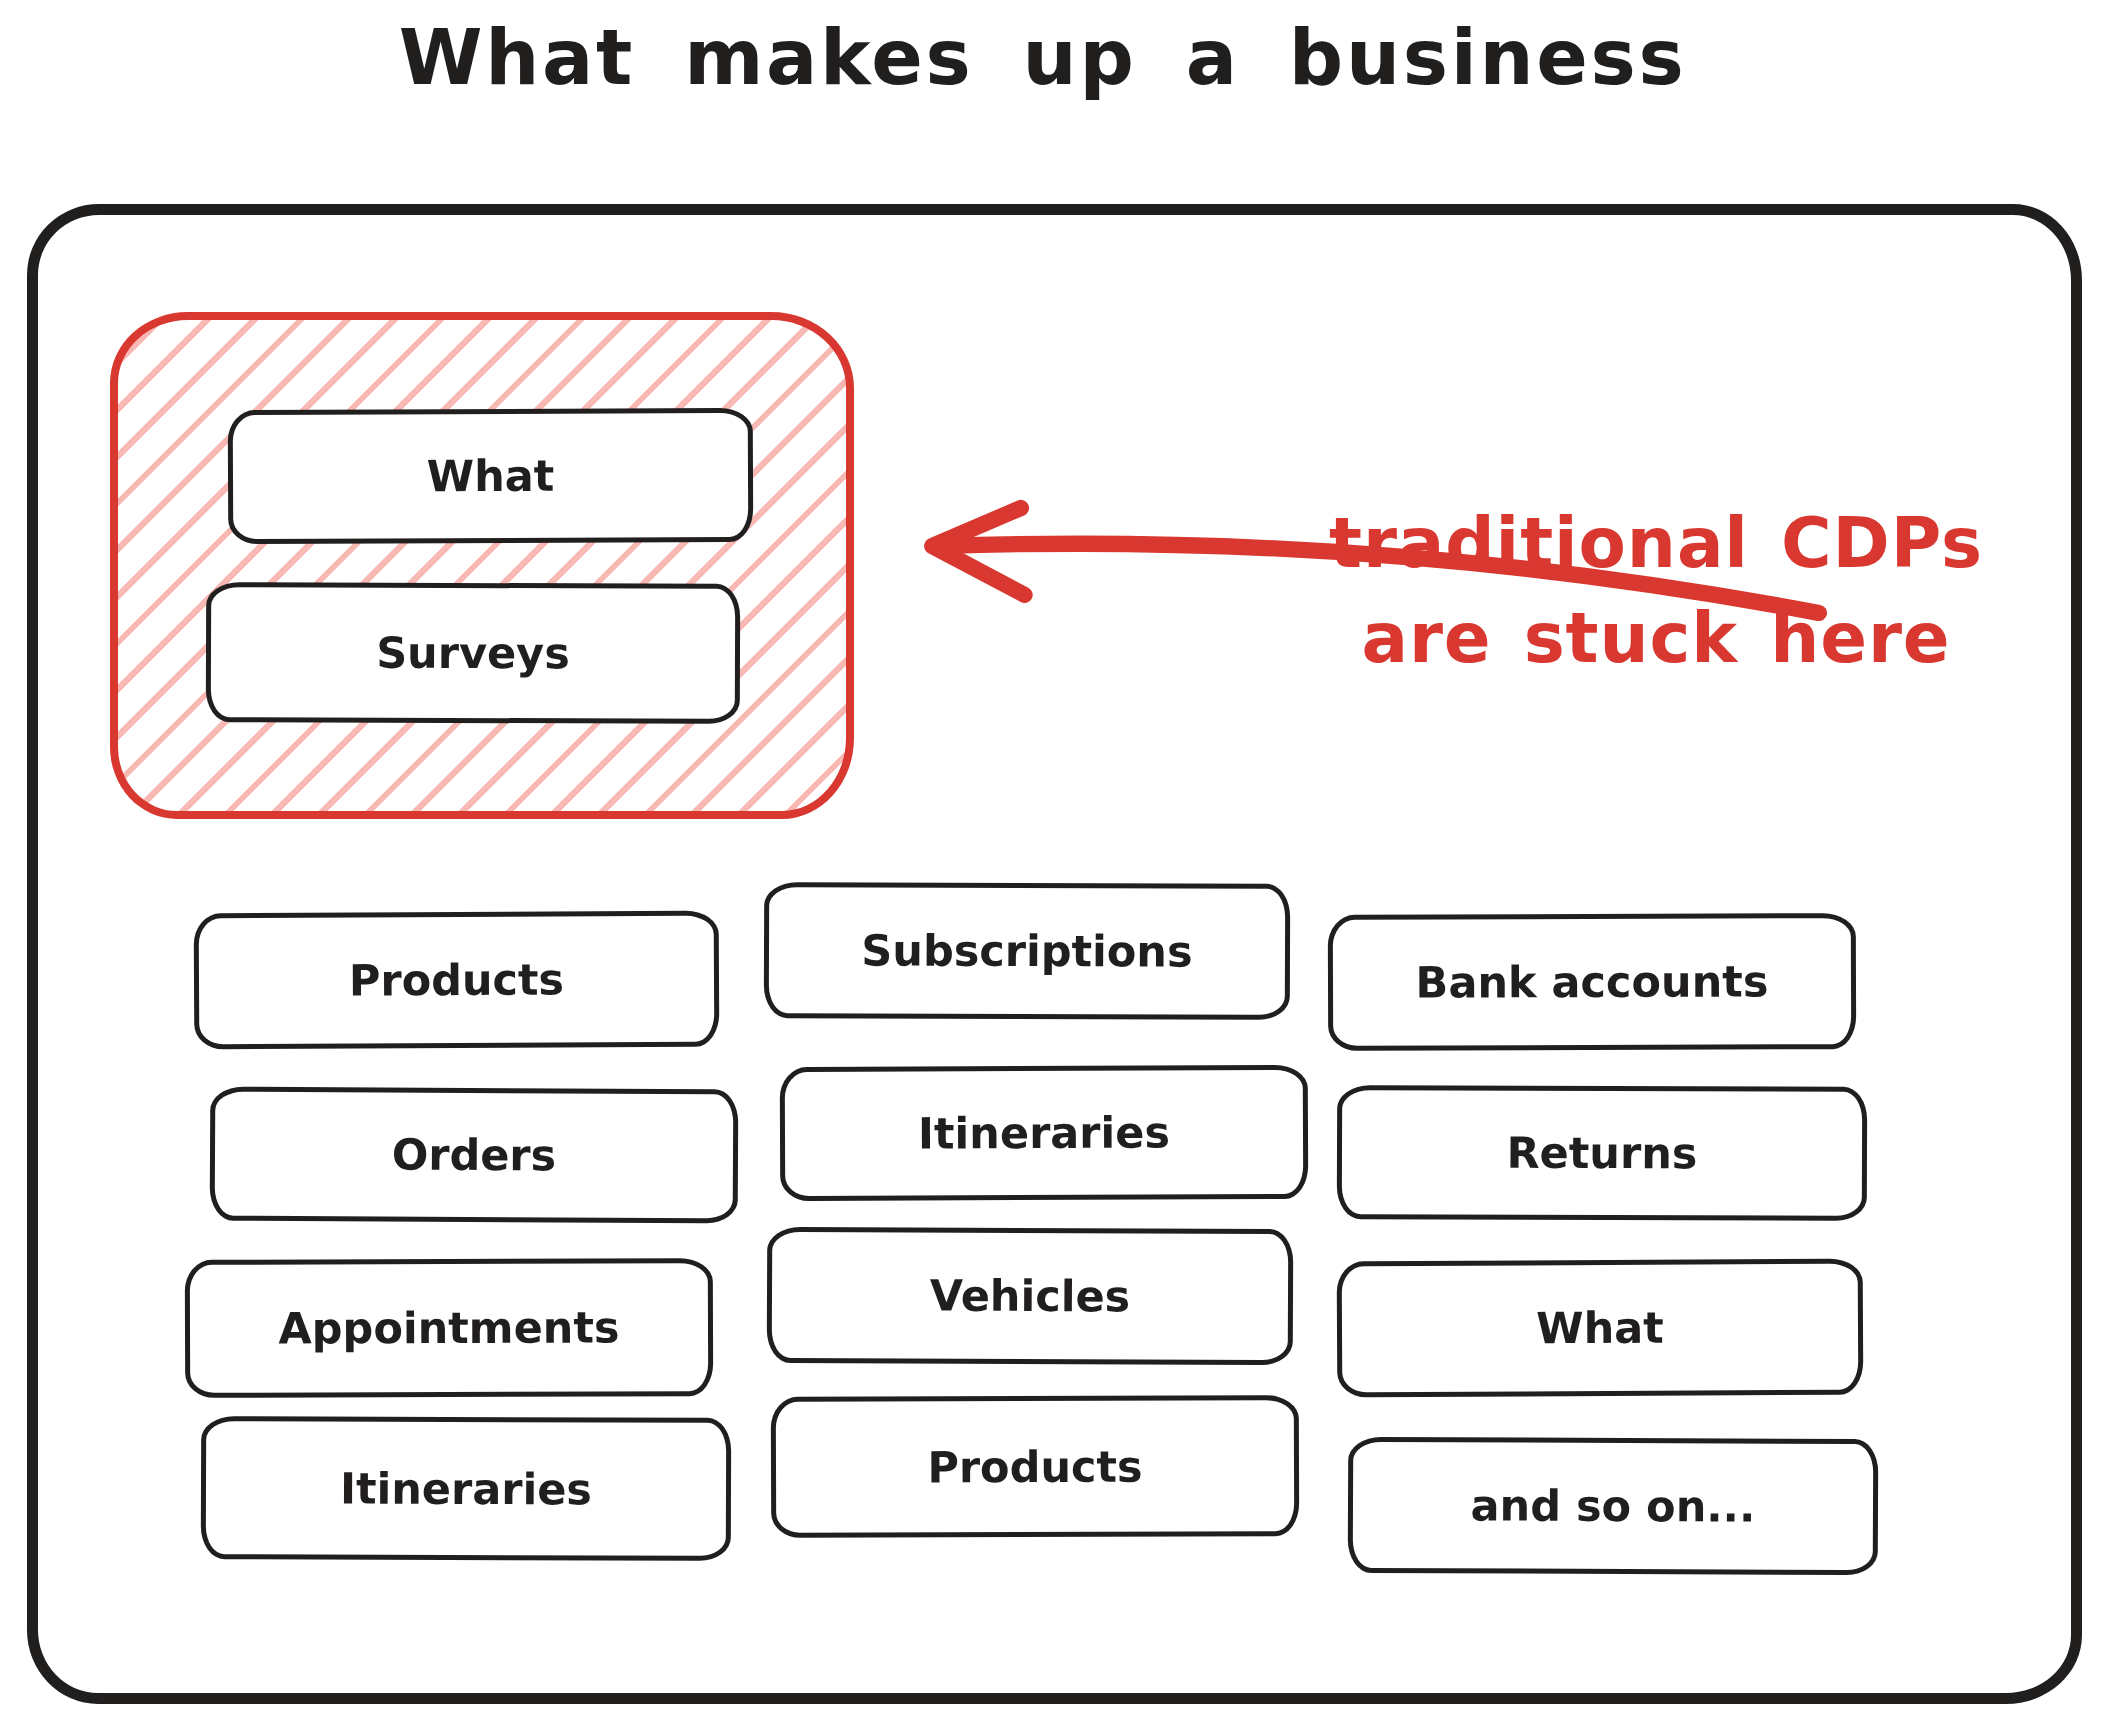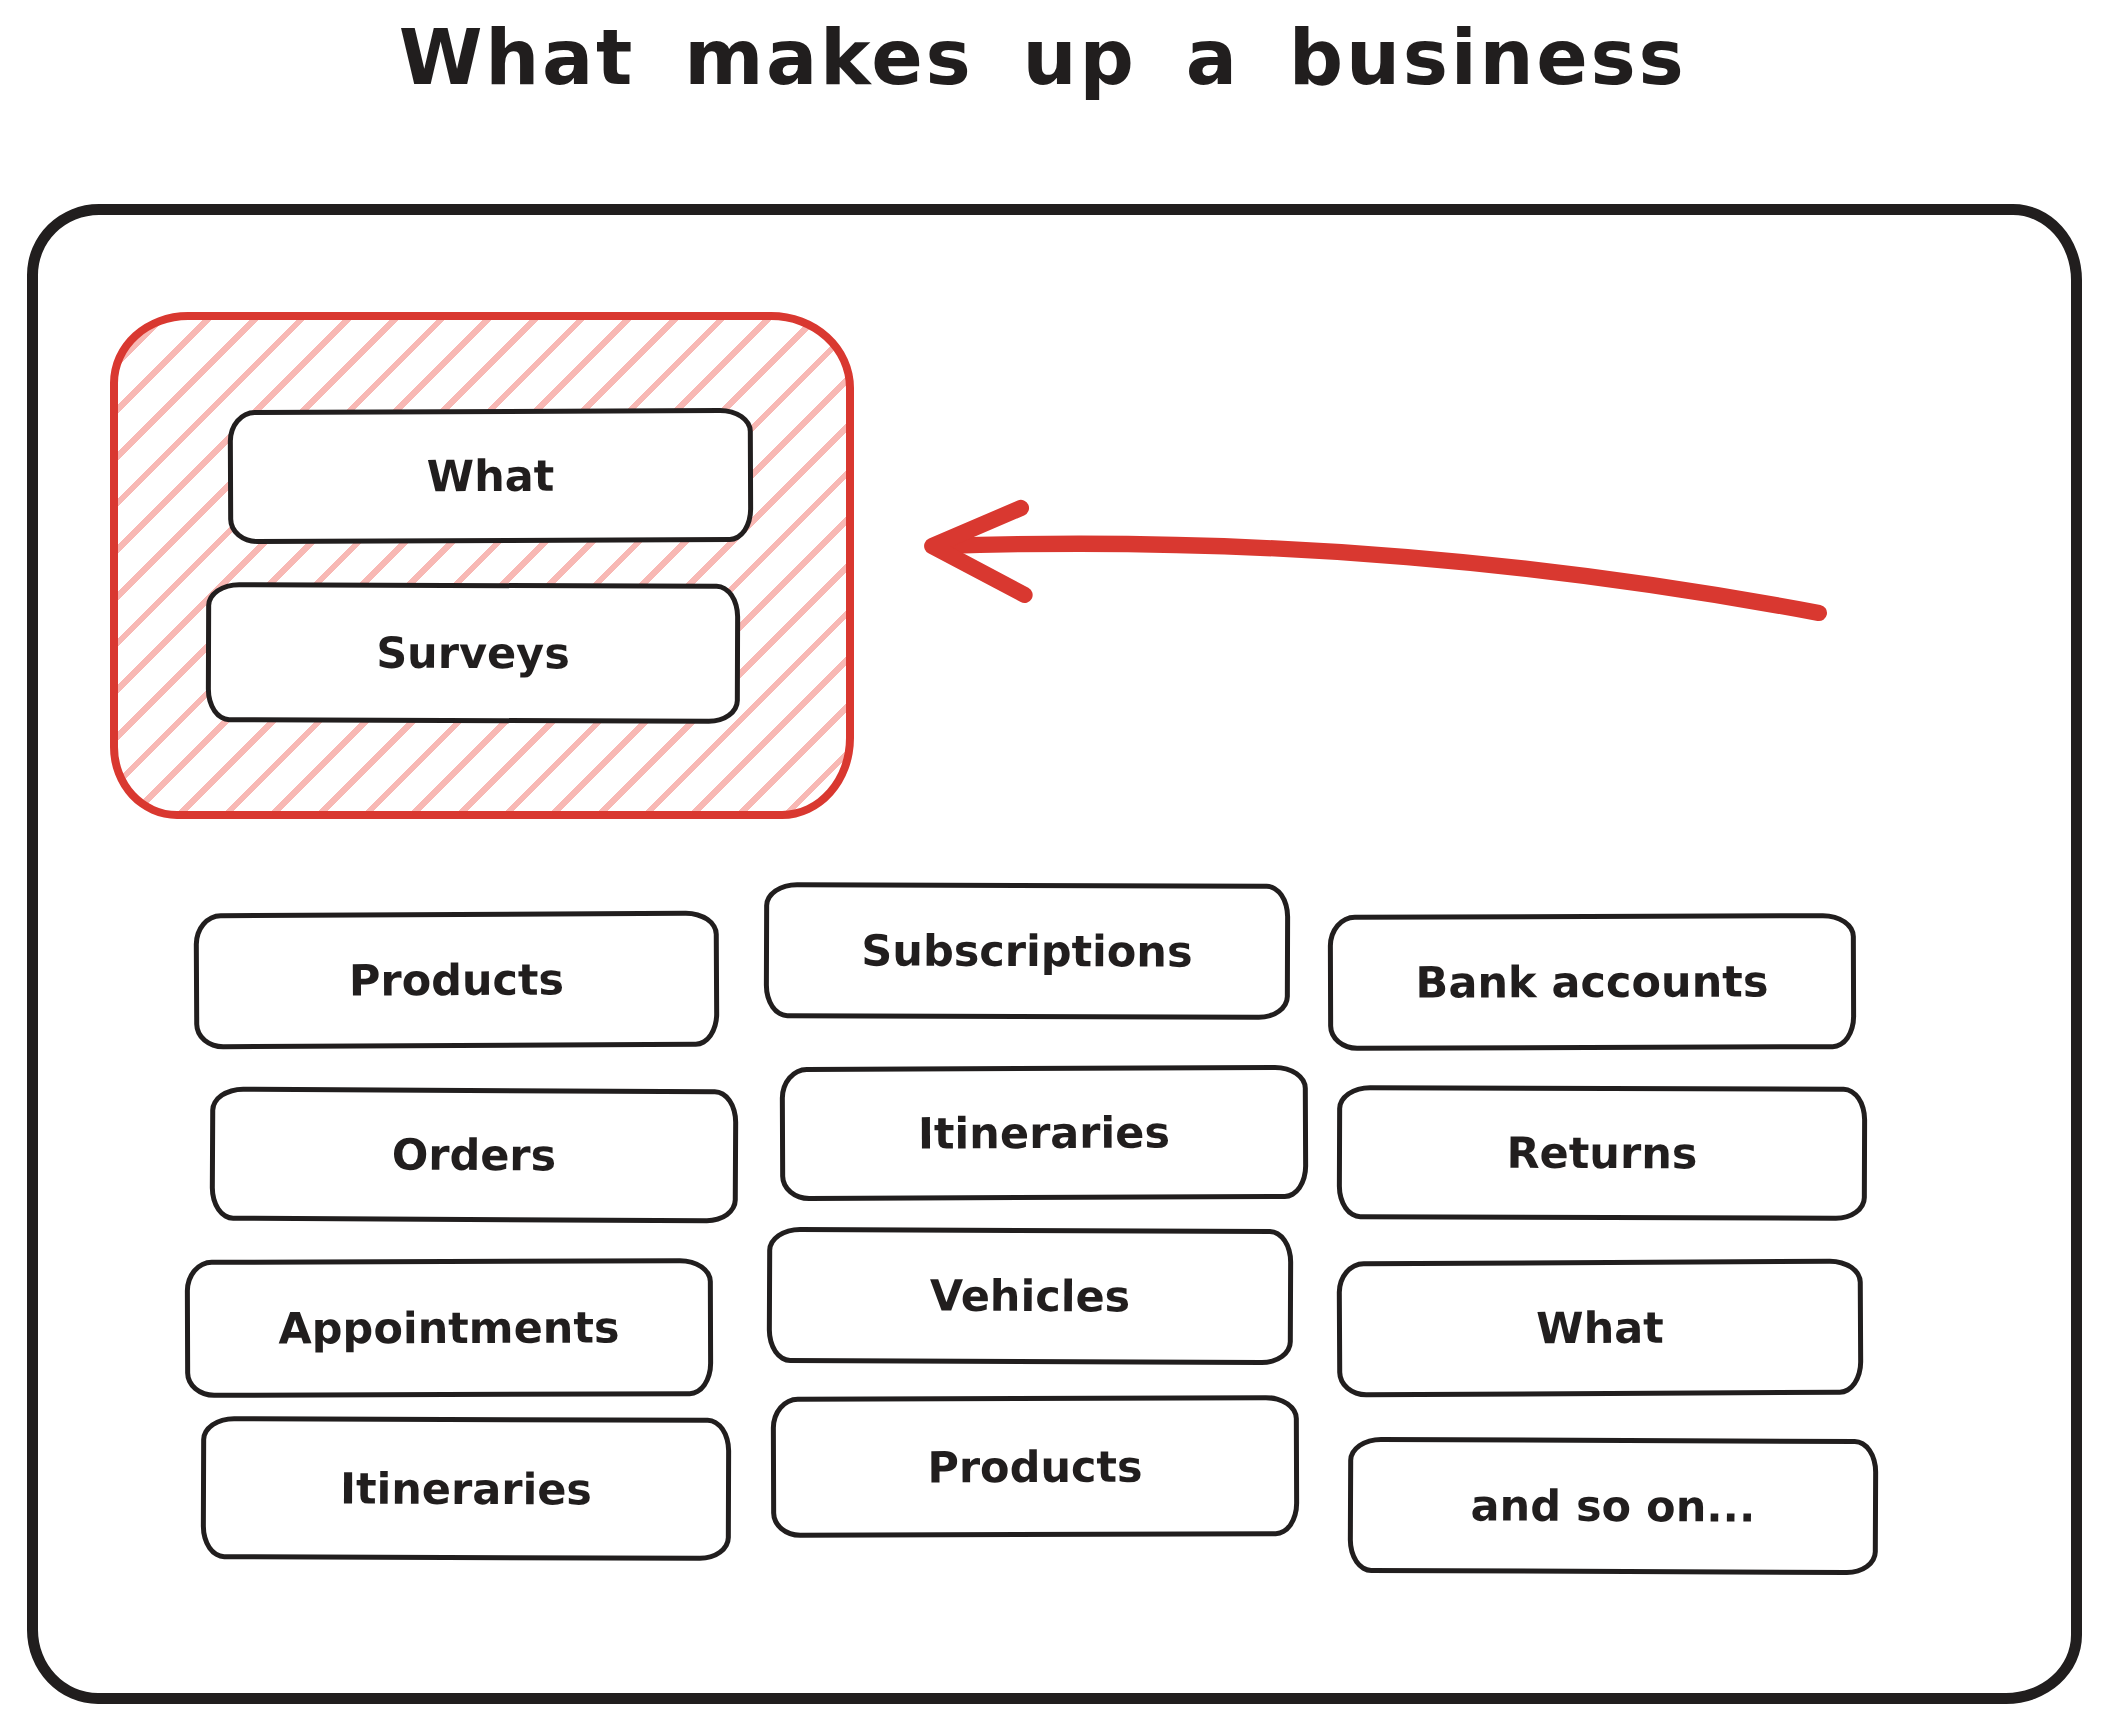--- a/index.html
+++ b/index.html
@@ -128,20 +128,24 @@
   </div>
   <div class="sbox sk2 events-box">
     <span>Surveys</span>
   </div>
 
   <svg class="annotation-arrow" viewBox="0 0 1060 170" xmlns="http://www.w3.org/2000/svg">
     <path d="M 1030 138 C 740 84, 430 52, 60 64" fill="none" stroke="#d93830" stroke-width="18" stroke-linecap="round" stroke-linejoin="round"></path>
     <path d="M 148 22 L 50 64 L 152 118" fill="none" stroke="#d93830" stroke-width="18" stroke-linecap="round" stroke-linejoin="round"></path>
   </svg>
 
+  <div class="annotation-text">
+    <div>traditional CDPs</div>
+    <div>are stuck here</div>
+  </div>
 
   <div class="sbox sk1 g1">
       <span>Products</span>
     </div>
   <div class="sbox sk2 g2">
       <span>Subscriptions</span>
     </div>
   <div class="sbox sk1 g3">
       <span>Bank accounts</span>
     </div>

